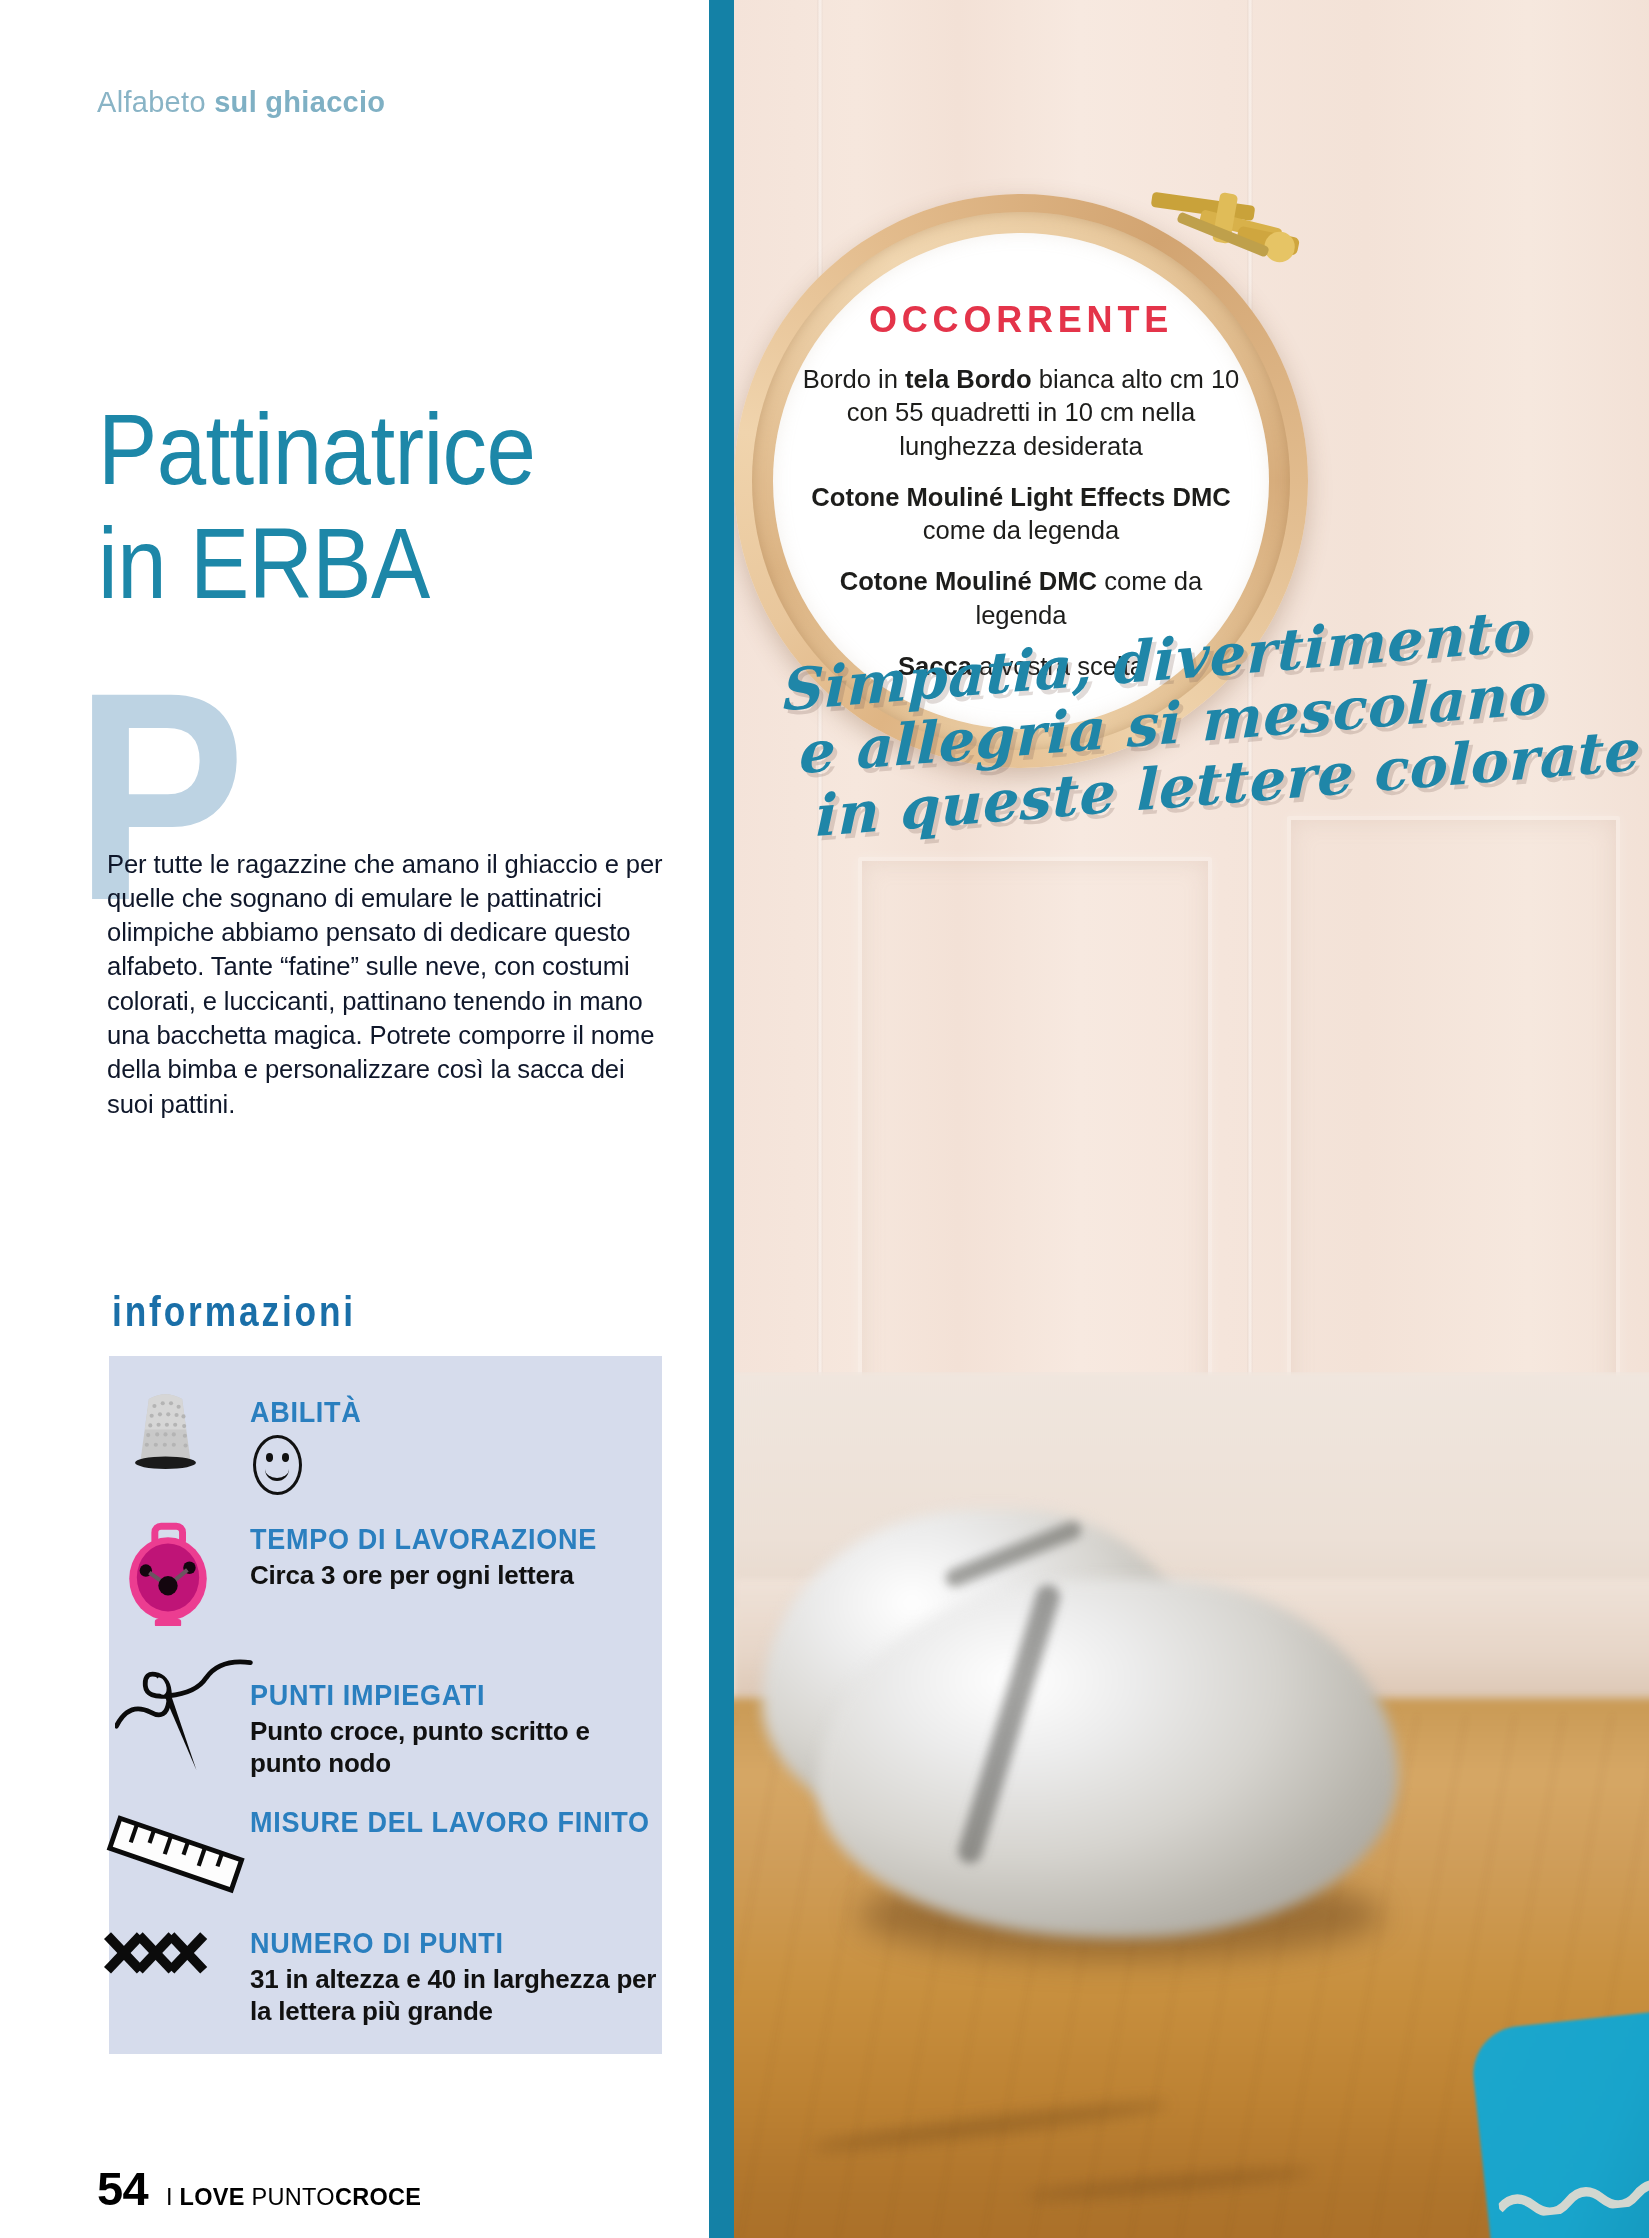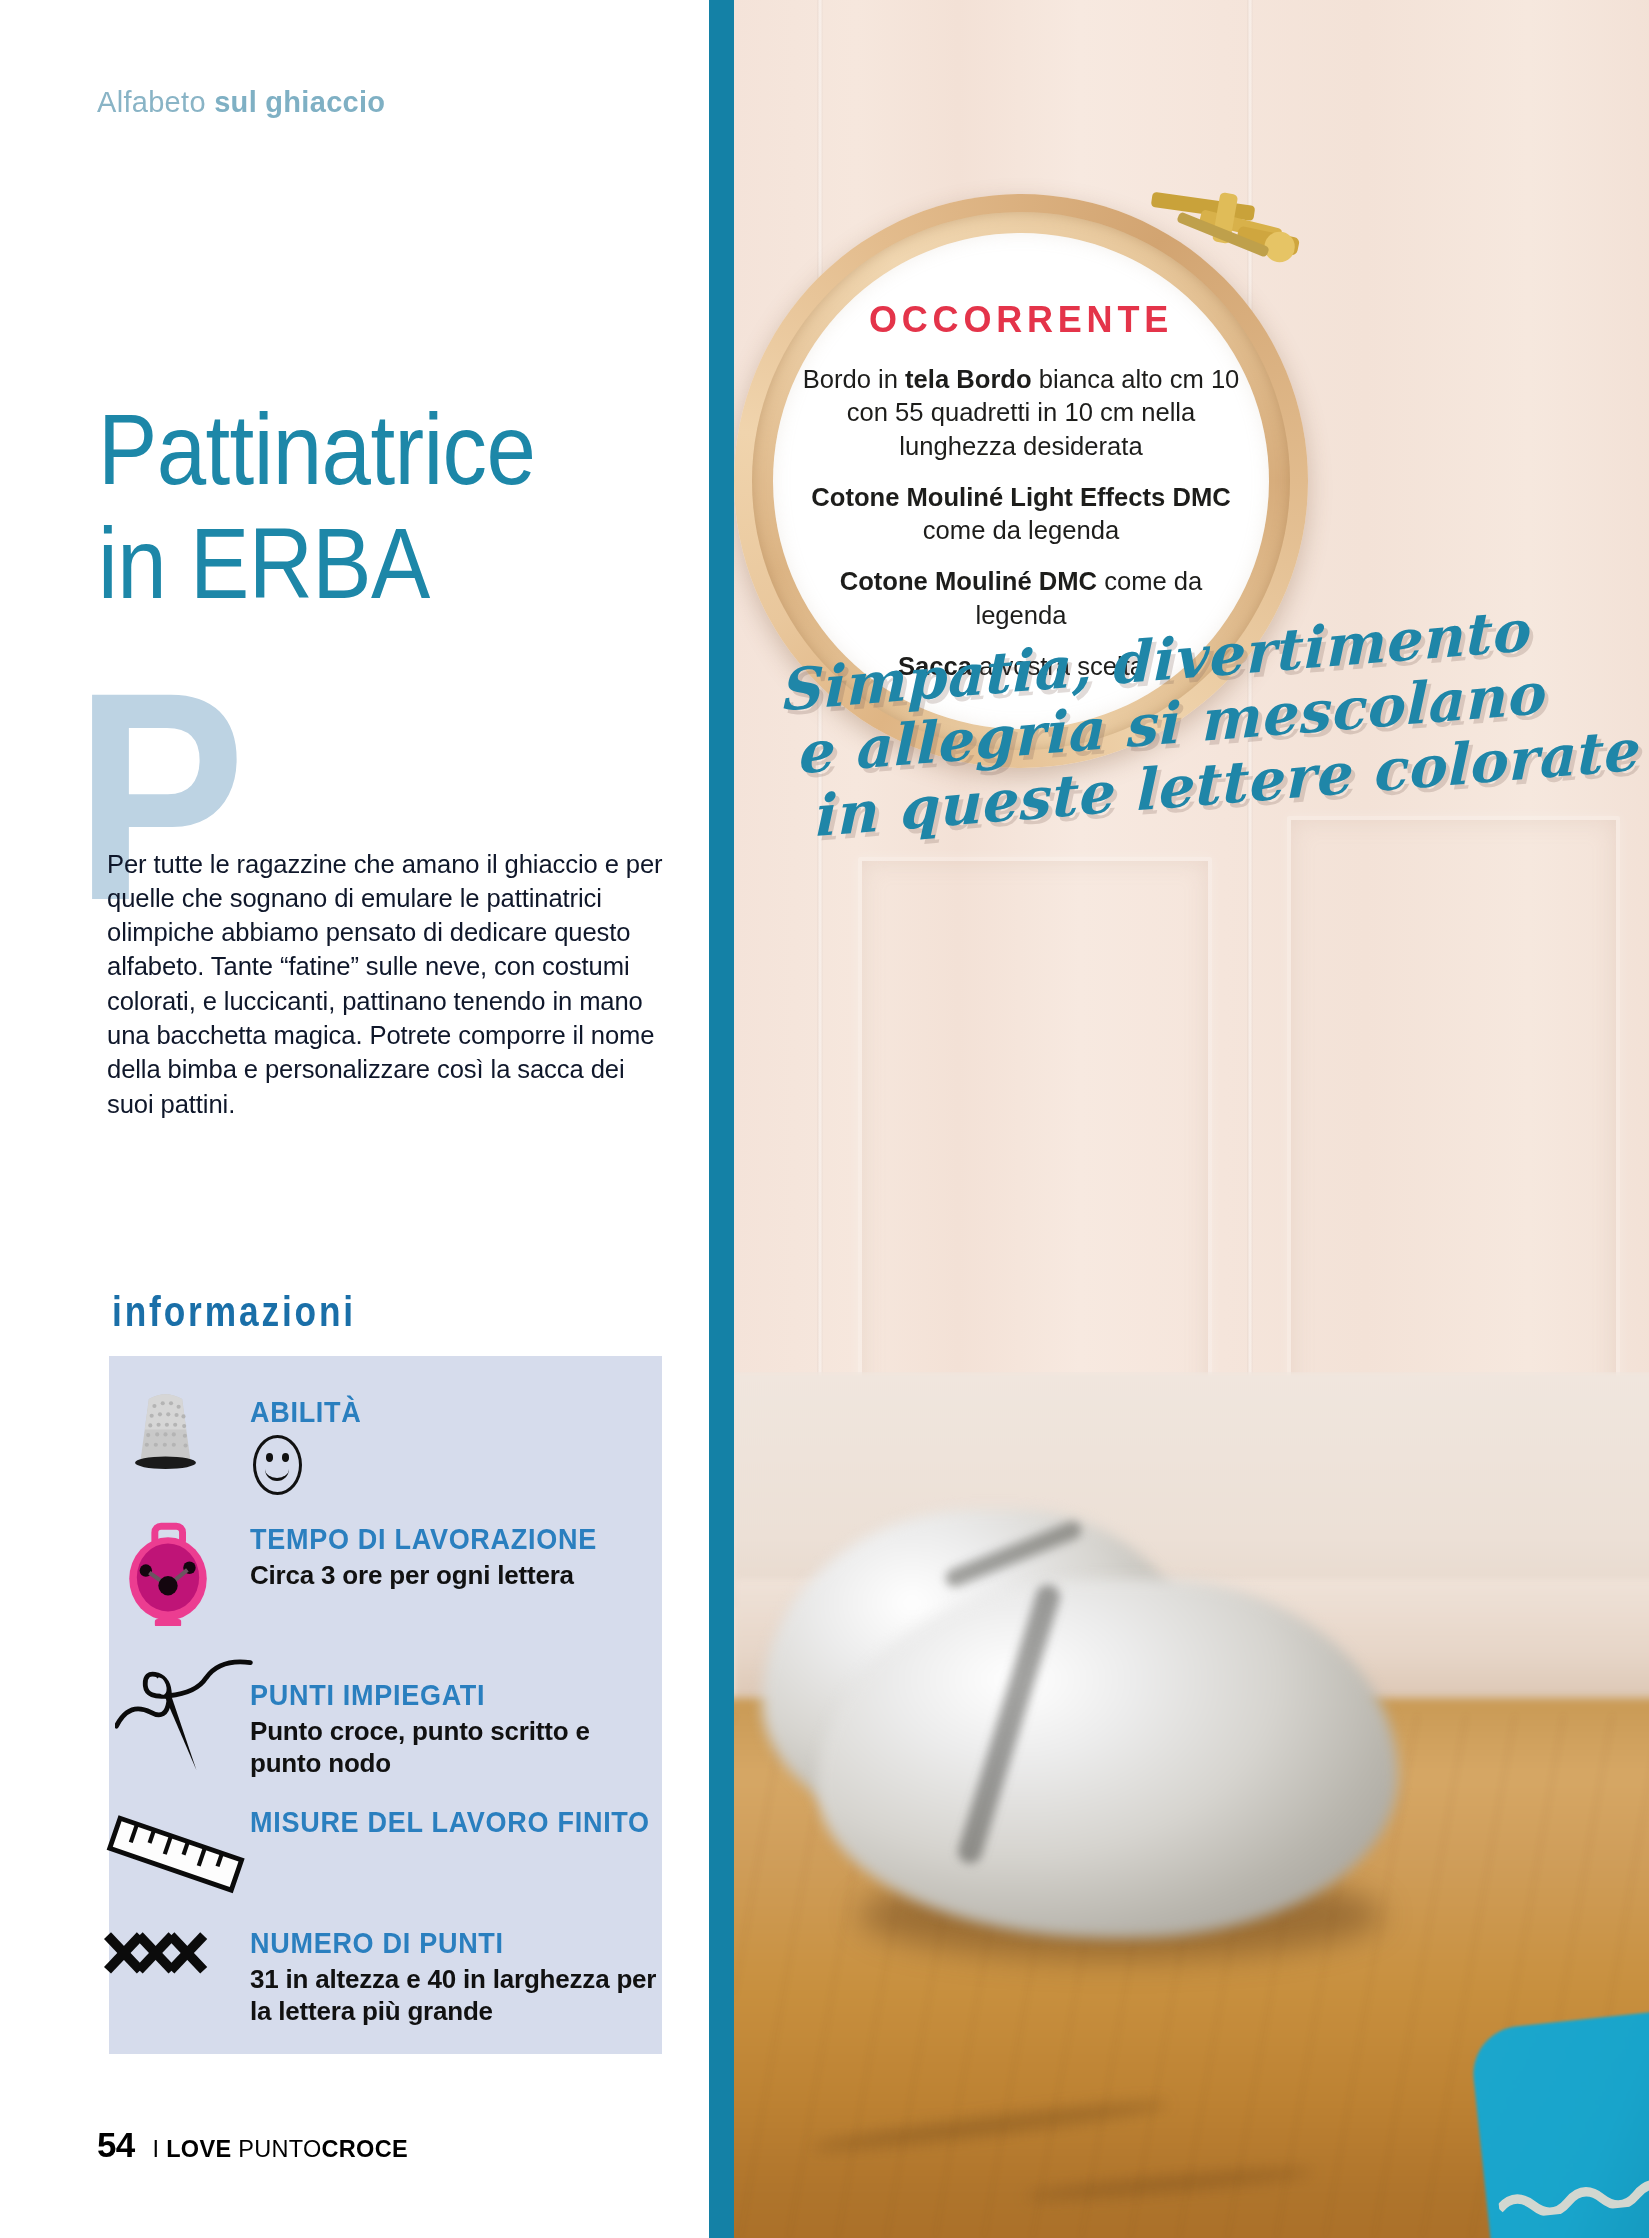--- a/index.html
+++ b/index.html
@@ -246,21 +246,21 @@
     position:absolute;left:9px;top:26px;width:23.5px;height:14px;
     border-bottom:3.5px solid #111;border-radius:0 0 23.5px 23.5px;
   }
 
   
   .footer{
     position:absolute; left:97px; top:2125px;
     display:flex; align-items:baseline; gap:18px;
     color:#000;
   }
-  .footer .pagenum{ font-size:35px; font-weight:700; letter-spacing:-0.7px;}
+  .footer .pagenum{ font-size:47px; font-weight:700; letter-spacing:-0.7px;margin-top:36px;}
   .footer .mast{ font-size:23.5px; letter-spacing:0.3px;}
   .footer .mast b{ font-weight:700; }
   .footer .mast .thin{ font-weight:400; }
 
   
   .hoop{
     position:absolute;
     left:734px; top:194px;
     width:574px; height:574px;
   }

